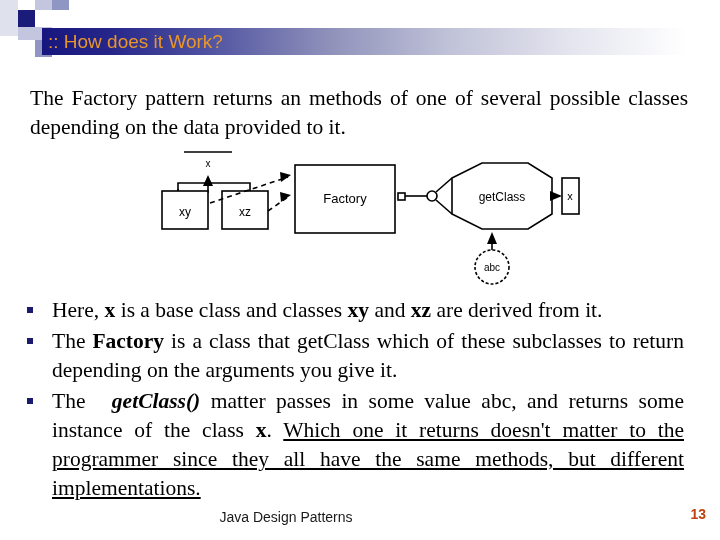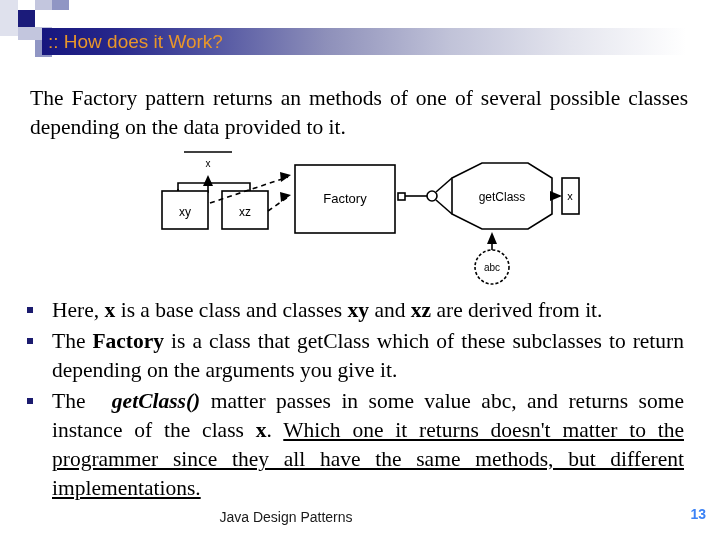--- a/index.html
+++ b/index.html
@@ -150,21 +150,21 @@
     font-size: 14px;
     color: #1a1a1a;
   }
   #page-number {
     position: absolute;
     right: 14px;
     top: 506px;
     font-family: "Liberation Sans", sans-serif;
     font-size: 14px;
     font-weight: bold;
-    color: #3b82f6;
+    color: #c2410c;
   }
 </style>
 </head>
 <body>
 
 <div id="header">
 
   <div class="deco deco-pale" style="left:0px;  top:0px;  width:18px; height:36px;"></div>
   <div class="deco deco-navy" style="left:18px; top:10px; width:17px; height:17px;"></div>
   <div class="deco deco-light" style="left:35px; top:0px;  width:17px; height:10px;"></div>

